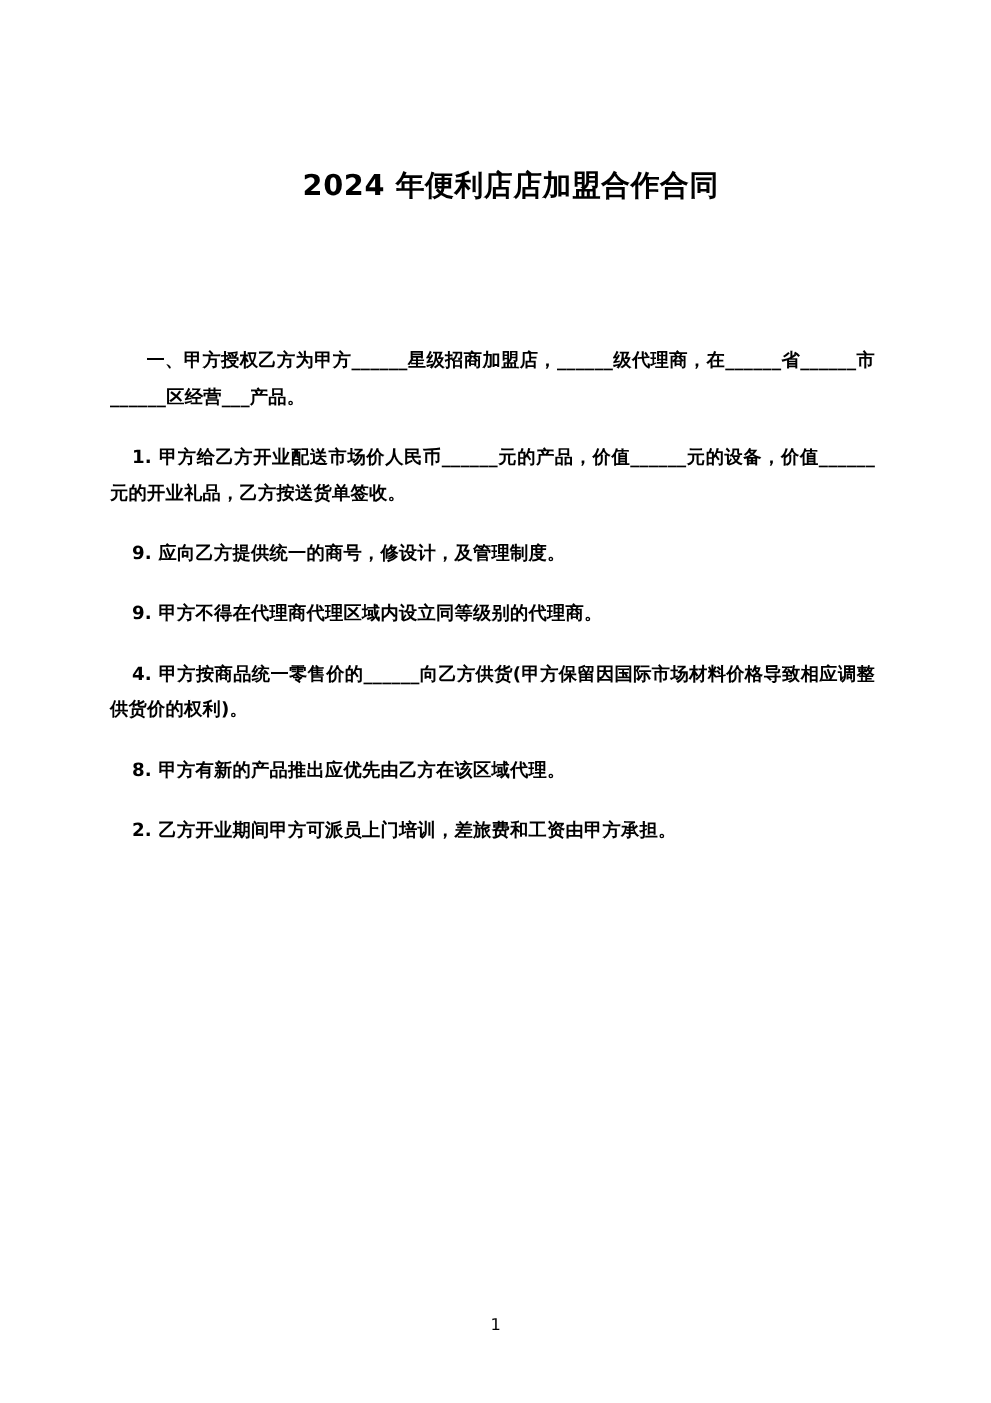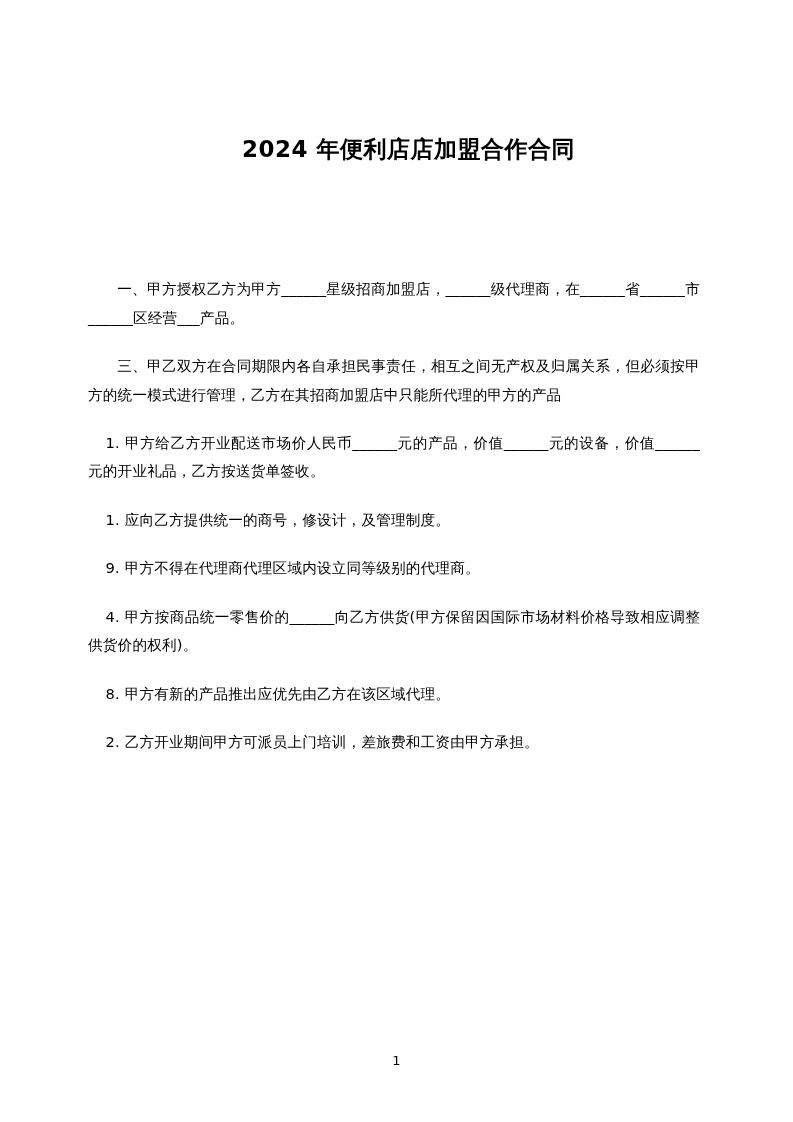--- a/index.html
+++ b/index.html
@@ -38,20 +38,21 @@
   .body-block {
     margin-top: 110px;
   }
   p.para {
     font-size: 14.6px;
     line-height: 1.95;
     margin: 0 8px 20px 0;
     text-align: justify;
     letter-spacing: 0.2px;
     word-break: break-all;
+    font-weight: bold;
   }
   p.para.indent-1 {
     text-indent: 2em;
   }
   p.para.indent-2 {
     text-indent: 1.2em;
   }
   .page-number {
     position: absolute;
     left: 0;
@@ -64,23 +65,22 @@
 </head>
 <body>
 
 <div class="page">
   <div class="content">
 
     <div class="doc-title">2024 年便利店店加盟合作合同</div>
 
     <div class="body-block">
       <p class="para indent-1">一、甲方授权乙方为甲方______星级招商加盟店，______级代理商，在______省______市______区经营___产品。</p>
-      <p class="para indent-1">三、甲乙双方在合同期限内各自承担民事责任，相互之间无产权及归属关系，但必须按甲方的统一模式进行管理，乙方在其招商加盟店中只能所代理的甲方的产品</p>
       <p class="para indent-2">1. 甲方给乙方开业配送市场价人民币______元的产品，价值______元的设备，价值______元的开业礼品，乙方按送货单签收。</p>
-      <p class="para indent-2">1. 应向乙方提供统一的商号，修设计，及管理制度。</p>
+      <p class="para indent-2">9. 应向乙方提供统一的商号，修设计，及管理制度。</p>
       <p class="para indent-2">9. 甲方不得在代理商代理区域内设立同等级别的代理商。</p>
       <p class="para indent-2">4. 甲方按商品统一零售价的______向乙方供货(甲方保留因国际市场材料价格导致相应调整供货价的权利)。</p>
       <p class="para indent-2">8. 甲方有新的产品推出应优先由乙方在该区域代理。</p>
       <p class="para indent-2">2. 乙方开业期间甲方可派员上门培训，差旅费和工资由甲方承担。</p>
     </div>
 
   </div>
 
   <div class="page-number">1</div>
 </div>

